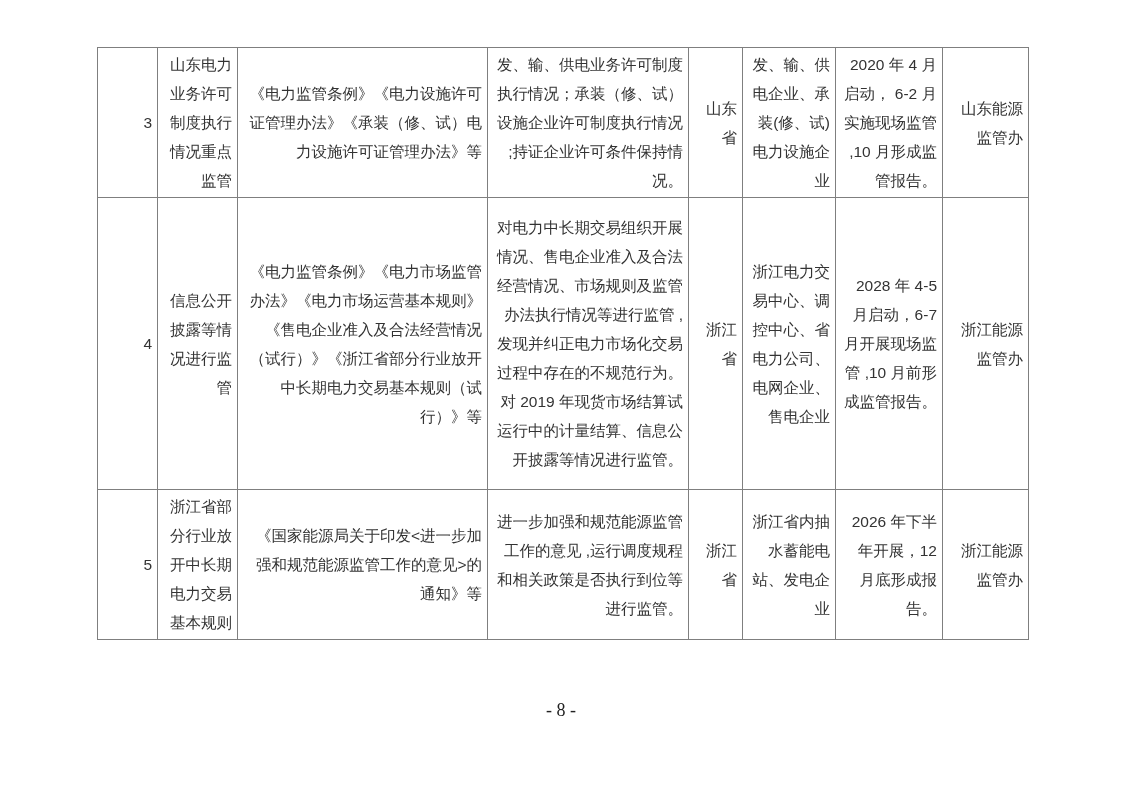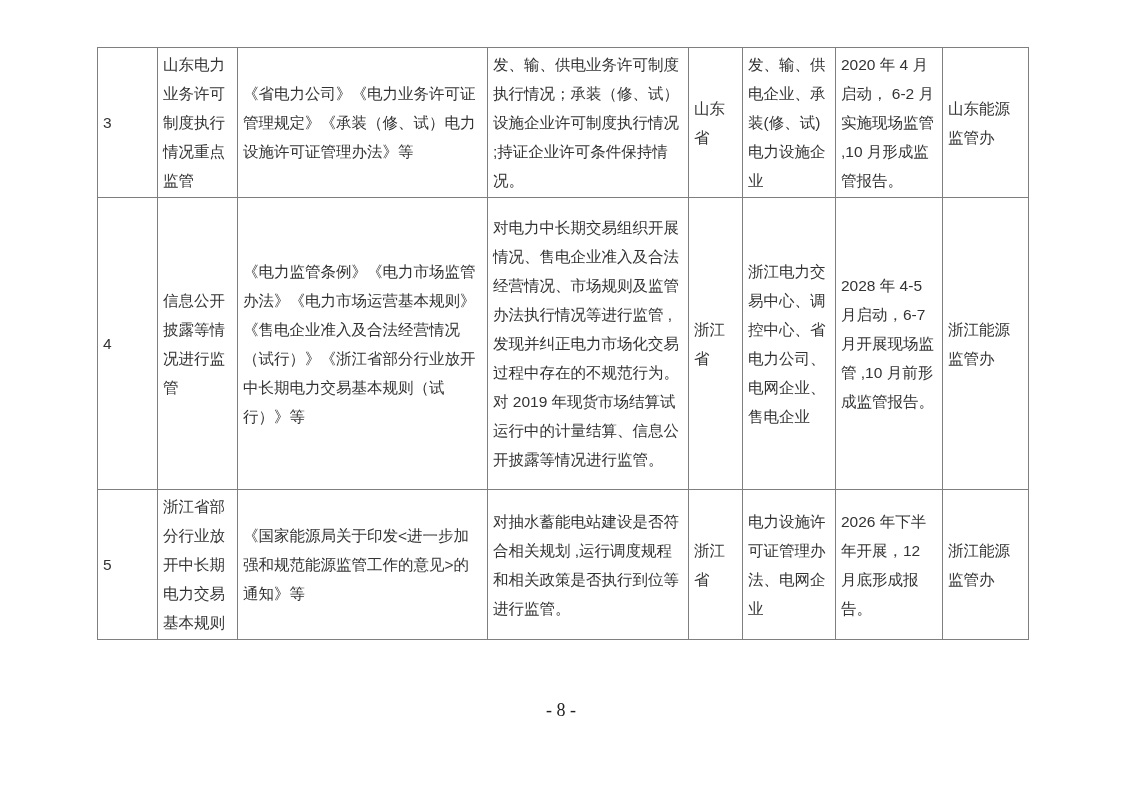--- a/index.html
+++ b/index.html
@@ -18,21 +18,21 @@
   table.doc-table {
     position: absolute;
     left: 97px;
     top: 47px;
     width: 931px;
     border-collapse: collapse;
     table-layout: fixed;
   }
   table.doc-table td {
     border: 1px solid #7f7f7f;
-    text-align: left;
+    text-align: right;
     vertical-align: middle;
     padding: 2px 5px;
     font-size: 15.5px;
     line-height: 29px;
     color: #333333;
     word-break: break-word;
     overflow: hidden;
   }
   tr.row-3 { height: 147px; }
   tr.row-4 { height: 292px; }
@@ -61,44 +61,44 @@
       <col style="width:201px">
       <col style="width:54px">
       <col style="width:93px">
       <col style="width:107px">
       <col style="width:86px">
     </colgroup>
     <tbody>
       <tr class="row-3">
         <td>3</td>
         <td>山东电力业务许可制度执行情况重点监管</td>
-        <td>《省电力公司》《电力业务许可证管理规定》《承装（修、试）电力设施许可证管理办法》等</td>
+        <td>《电力监管条例》《电力设施许可证管理办法》《承装（修、试）电力设施许可证管理办法》等</td>
         <td>发、输、供电业务许可制度执行情况；承装（修、试）设施企业许可制度执行情况 ;持证企业许可条件保持情况。</td>
         <td>山东省</td>
         <td>发、输、供电企业、承装(修、试)电力设施企业</td>
         <td>2020 年 4 月启动， 6-2 月实施现场监管 ,10 月形成监管报告。</td>
         <td>山东能源监管办</td>
       </tr>
       <tr class="row-4">
         <td>4</td>
         <td>信息公开披露等情况进行监管</td>
         <td>《电力监管条例》《电力市场监管办法》《电力市场运营基本规则》《售电企业准入及合法经营情况（试行）》《浙江省部分行业放开中长期电力交易基本规则（试行）》等</td>
         <td>对电力中长期交易组织开展情况、售电企业准入及合法经营情况、市场规则及监管办法执行情况等进行监管 ,发现并纠正电力市场化交易过程中存在的不规范行为。对 2019 年现货市场结算试运行中的计量结算、信息公开披露等情况进行监管。</td>
         <td>浙江省</td>
         <td>浙江电力交易中心、调控中心、省电力公司、电网企业、售电企业</td>
         <td>2028 年 4-5 月启动，6-7 月开展现场监管 ,10 月前形成监管报告。</td>
         <td>浙江能源监管办</td>
       </tr>
       <tr class="row-5">
         <td>5</td>
         <td>浙江省部分行业放开中长期电力交易基本规则</td>
         <td>《国家能源局关于印发&lt;进一步加强和规范能源监管工作的意见&gt;的通知》等</td>
-        <td>对抽水蓄能电站建设是否符合相关规划 ,运行调度规程和相关政策是否执行到位等进行监管。</td>
+        <td>进一步加强和规范能源监管工作的意见 ,运行调度规程和相关政策是否执行到位等进行监管。</td>
         <td>浙江省</td>
-        <td>电力设施许可证管理办法、电网企业</td>
+        <td>浙江省内抽水蓄能电站、发电企业</td>
         <td>2026 年下半年开展，12 月底形成报告。</td>
         <td>浙江能源监管办</td>
       </tr>
     </tbody>
   </table>
 
   <div class="page-footer">- 8 -</div>
 
 </div>
 

